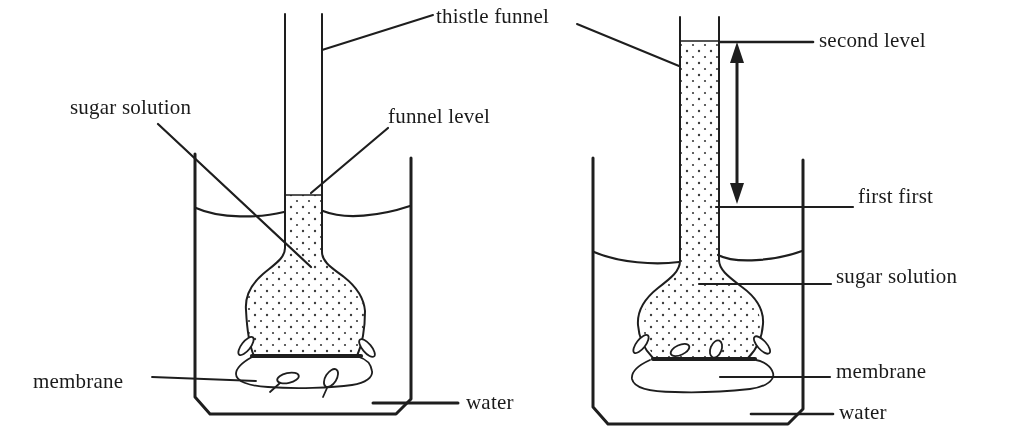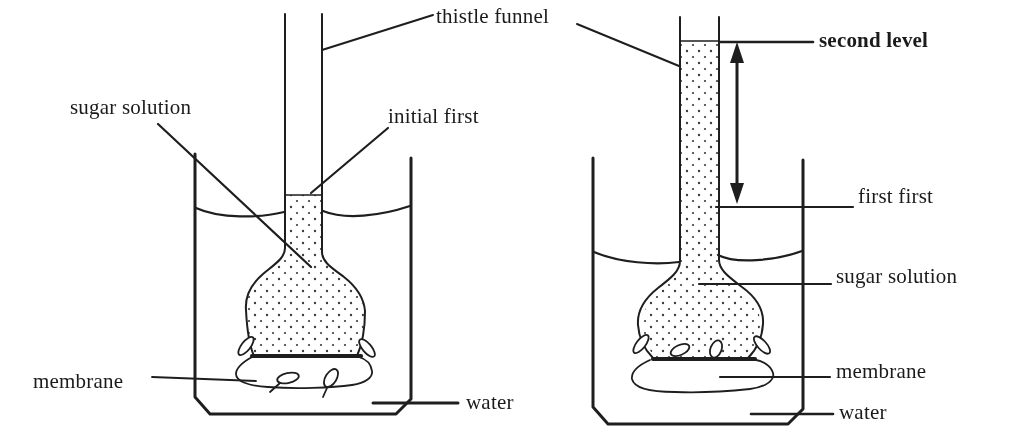--- a/index.html
+++ b/index.html
@@ -113,27 +113,27 @@
       <path d="M699,284 L831,284" stroke-width="2.2"></path>
       <path d="M720,377 L830,377" stroke-width="2.2"></path>
       <path d="M751,414 L833,414" stroke-width="2.6"></path>
     </g>
   </svg>
 
   <div class="lbl" style="left:436px;top:5px;">thistle funnel</div>
 
   <div class="lbl" style="left:70px;top:96px;">sugar solution</div>
 
-  <div class="lbl" style="left:388px;top:105px;">initial first</div>
+  <div class="lbl" style="left:388px;top:105px;">funnel level</div>
 
   <div class="lbl" style="left:33px;top:370px;">membrane</div>
 
   <div class="lbl" style="left:466px;top:391px;">water</div>
 
-  <div class="lbl" style="left:819px;top:29px;font-weight:bold;">second level</div>
+  <div class="lbl" style="left:819px;top:29px;">second level</div>
 
   <div class="lbl" style="left:858px;top:185px;">first first</div>
 
   <div class="lbl" style="left:836px;top:265px;">sugar solution</div>
 
   <div class="lbl" style="left:836px;top:360px;">membrane</div>
 
   <div class="lbl" style="left:839px;top:401px;">water</div>
 
 </div>

